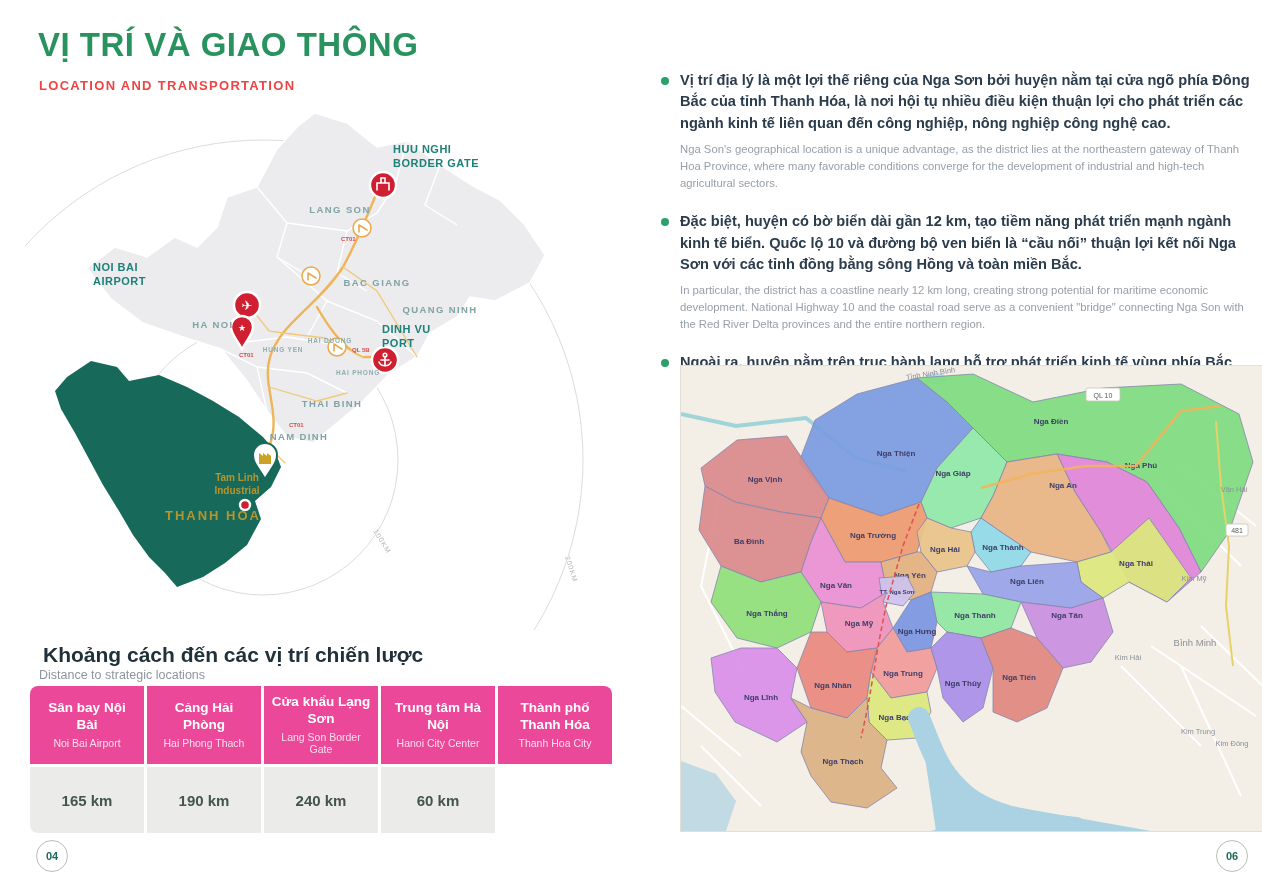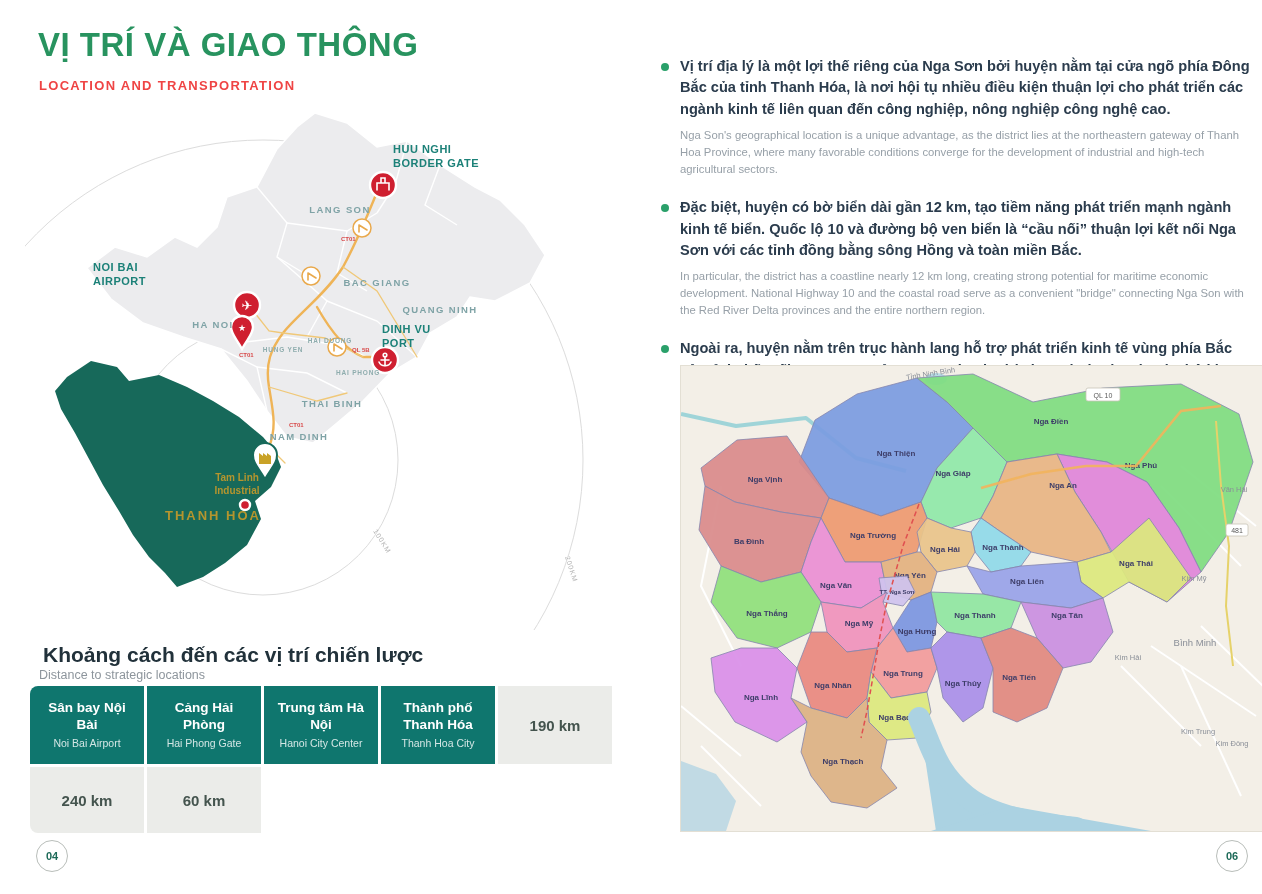--- a/index.html
+++ b/index.html
@@ -8,37 +8,37 @@
   
   .title{position:absolute;left:38px;top:26px;margin:0;font-size:33px;font-weight:bold;
     color:#28935f;letter-spacing:.5px;}
   .subtitle{position:absolute;left:39px;top:78px;font-size:13px;font-weight:bold;
     color:#ef4444;letter-spacing:1.3px;}
   .vn-map{position:absolute;left:25px;top:105px;}
   .dist-title{position:absolute;left:38px;top:638px;margin:5px;font-size:21px;font-weight:bold;color:#21313a;}
   .dist-sub{position:absolute;left:39px;top:668px;font-size:12.5px;color:#8d959c;}
   .dist-table{position:absolute;left:30px;top:686px;width:582px;display:grid;
     grid-template-columns:repeat(5,1fr);grid-template-rows:78px 66px;gap:3px;}
-  .th{background:#0f766e;color:#fff;display:flex;flex-direction:column;align-items:center;
+  .th{background:#ec4899;color:#fff;display:flex;flex-direction:column;align-items:center;
     justify-content:center;text-align:center;padding:4px 6px;box-sizing:border-box;}
   .th:nth-child(1){border-top-left-radius:8px;}
   .th:nth-child(5){border-top-right-radius:8px;}
   .th-vi{font-size:13.5px;font-weight:bold;line-height:1.25;}
   .th-en{font-size:10.5px;color:rgba(255,255,255,.82);margin-top:3px;line-height:1.2;}
   .td{background:#ebece9;display:flex;align-items:center;justify-content:center;
     font-size:15px;font-weight:bold;color:#44544e;}
   .td:nth-child(6){border-bottom-left-radius:8px;}
   .td:nth-child(10){border-bottom-right-radius:8px;}
   .badge{position:absolute;width:30px;height:30px;border:1px solid #b9beba;border-radius:50%;
     display:flex;align-items:center;justify-content:center;font-size:11px;font-weight:bold;color:#1d6a58;background:#fff;}
   .badge-left{left:36px;top:840px;}
   .badge-right{left:1216px;top:840px;}
   
   .bullets{position:absolute;left:660px;top:56px;width:600px;}
-  .bullet{position:relative;padding-left:20px;}
+  .bullet{position:relative;padding-left:20px;margin-top:14px;}
   .dot{position:absolute;left:1px;top:7px;width:8px;height:8px;border-radius:50%;background:#2aa06a;}
   .b-vi{margin:0 0 7px 0;font-size:14.6px;font-weight:600;color:#2b3c4d;line-height:1.47;}
   .b-en{margin:0 0 19px 0;font-size:11.3px;color:#97a0a8;line-height:1.5;}
   .district-map{position:absolute;left:680px;top:365px;border:1px solid #e3dfd4;box-sizing:content-box;}
   
   svg text{font-family:"Liberation Sans","DejaVu Sans",sans-serif;}
   .ring{fill:none;stroke:#dcdcdc;stroke-width:1;}
   .ring-lbl{font-size:7px;fill:#b3b3b3;letter-spacing:1px;}
   .land{fill:#ececee;stroke:#ffffff;stroke-width:1.5;}
   .pb{fill:none;stroke:#ffffff;stroke-width:1.4;}
@@ -180,30 +180,35 @@
   <h2 class="dist-title">Khoảng cách đến các vị trí chiến lược</h2>
   <div class="dist-sub">Distance to strategic locations</div>
 
   <div class="dist-table">
     <div class="th">
       <div class="th-vi">Sân bay Nội Bài</div>
       <div class="th-en">Noi Bai Airport</div>
     </div>
     <div class="th">
       <div class="th-vi">Cảng Hải Phòng</div>
-      <div class="th-en">Hai Phong Gate</div>
+      <div class="th-en">Hai Phong Thach</div>
+    </div>
+    <div class="th">
+      <div class="th-vi">Cửa khẩu Lạng Sơn</div>
+      <div class="th-en">Lang Son Border Gate</div>
     </div>
     <div class="th">
       <div class="th-vi">Trung tâm Hà Nội</div>
       <div class="th-en">Hanoi City Center</div>
     </div>
     <div class="th">
       <div class="th-vi">Thành phố Thanh Hóa</div>
       <div class="th-en">Thanh Hoa City</div>
     </div>
+    <div class="td">165 km</div>
     <div class="td">190 km</div>
     <div class="td">240 km</div>
     <div class="td">60 km</div>
   </div>
 
   <div class="badge badge-left">04</div>
 
   <div class="bullets">
     <div class="bullet">
       <span class="dot"></span>

